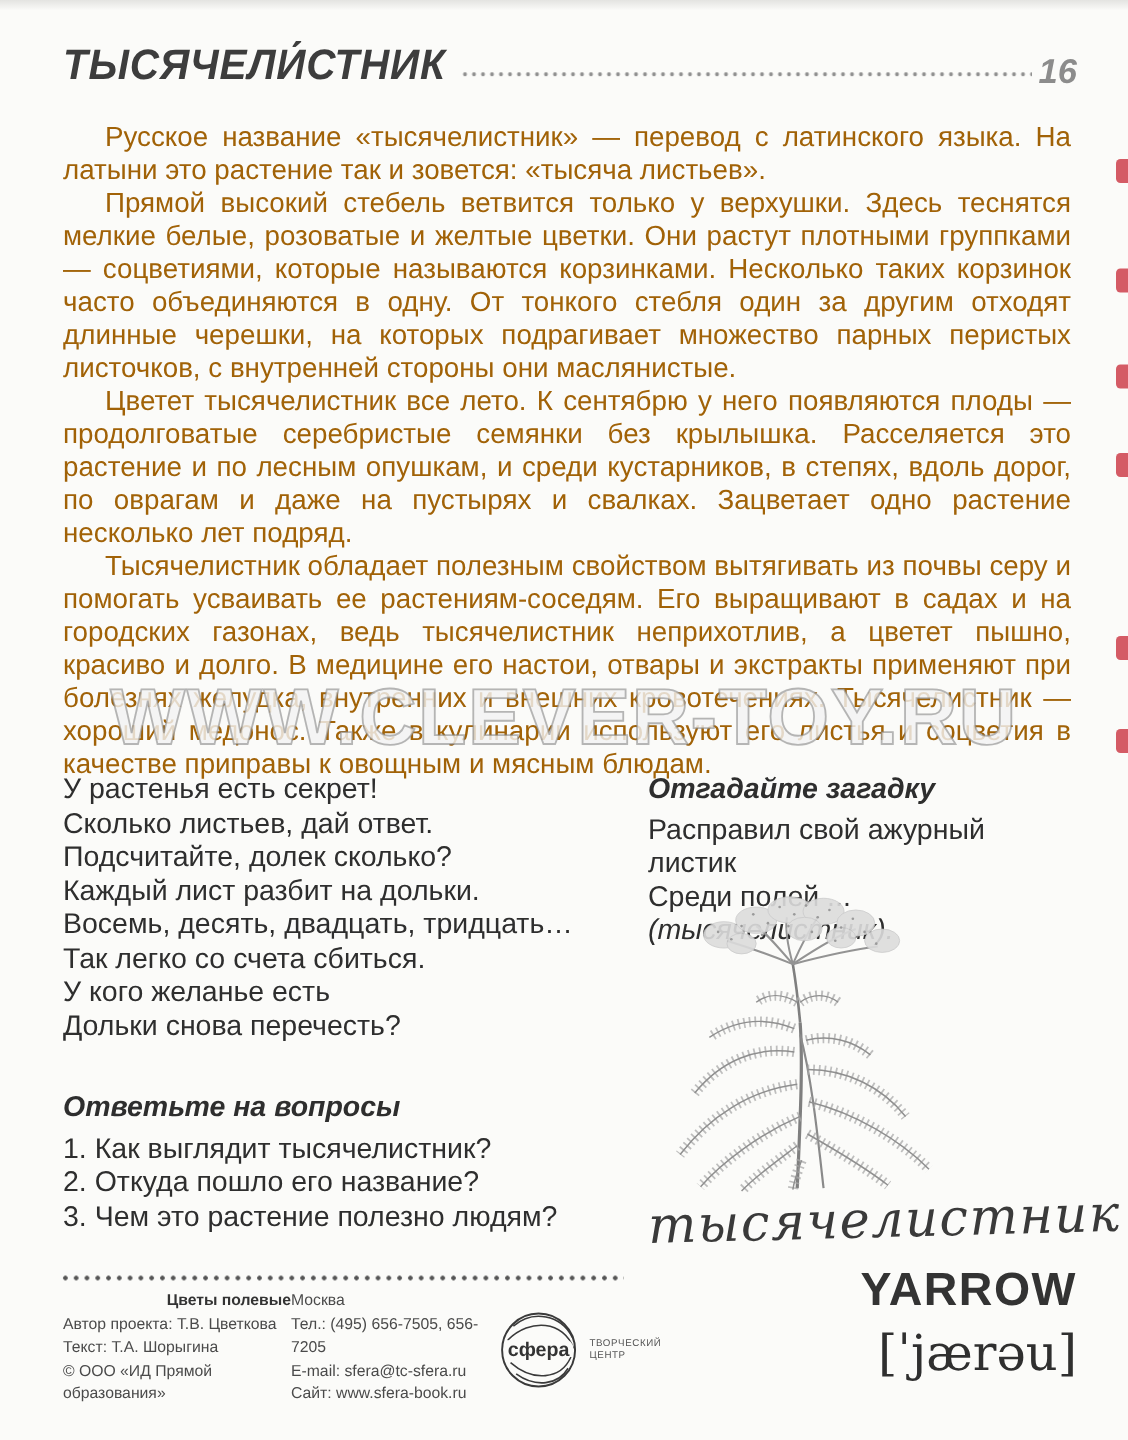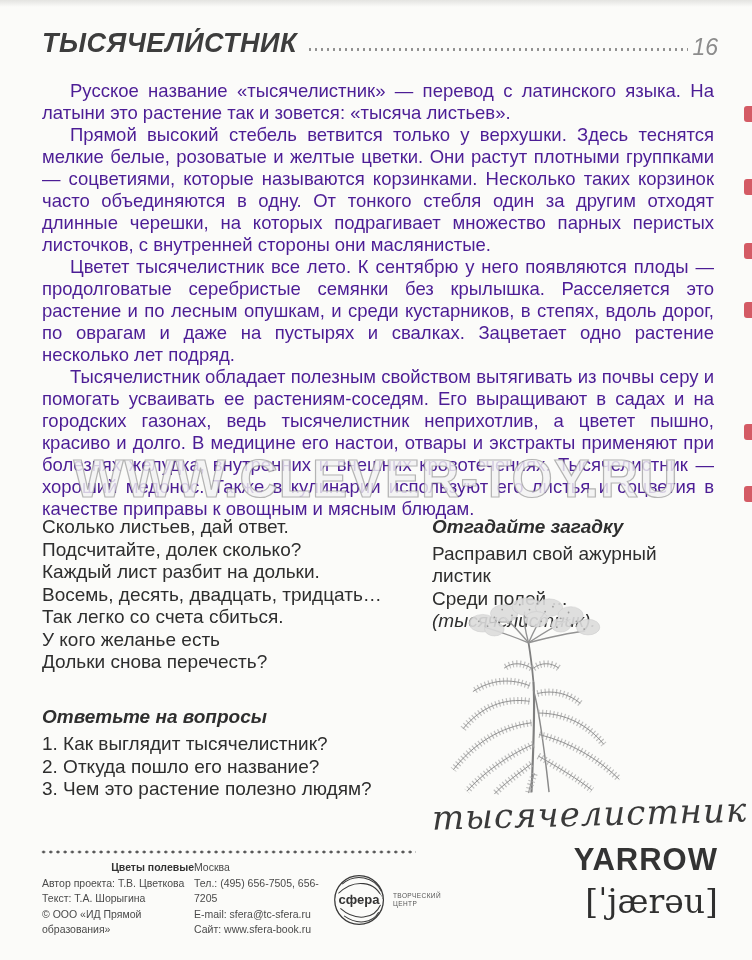--- a/index.html
+++ b/index.html
@@ -31,28 +31,28 @@
     font-size:27px;font-weight:bold;font-style:italic;
     letter-spacing:.5px;color:#3d3d3d;white-space:nowrap;
     transform:scaleY(1.05);
   }
   .leader{
     flex:1;height:9px;margin:0 4px 5px 10px;
     background-image:radial-gradient(circle, #8f8f8f 1.1px, rgba(0,0,0,0) 1.5px);
     background-size:6px 9px;background-repeat:repeat-x;background-position:0 bottom;
   }
   .page-num{
-    font-size:23px;font-weight:normal;font-style:italic;color:#8c8c8c;
+    font-size:23px;font-weight:bold;font-style:italic;color:#8c8c8c;
     margin-bottom:-2px;
   }
 
   
   .article{
     position:absolute;left:42px;top:80px;width:672px;
-    font-size:18.5px;line-height:22px;text-align:justify;color:#4c1d95;
+    font-size:18.5px;line-height:22px;text-align:justify;color:#a16207;
   }
   .article p{margin:0;text-indent:28px;}
 
   
   .watermark{
     position:absolute;left:0;right:0;top:448px;
     text-align:center;
     font-size:53px;font-weight:bold;letter-spacing:1px;
     color:rgba(255,255,255,.72);
     -webkit-text-stroke:1.2px rgba(130,130,130,.55);
@@ -147,20 +147,21 @@
     <p>Русское название «тысячелистник» — перевод с латинского языка. На латыни это растение так и зовется: «тысяча листьев».</p>
     <p>Прямой высокий стебель ветвится только у верхушки. Здесь теснятся мелкие белые, розоватые и желтые цветки. Они растут плотными группками — соцветиями, которые называются корзинками. Несколько таких корзинок часто объединяются в одну. От тонкого стебля один за другим отходят длинные черешки, на которых подрагивает множество парных перистых листочков, с внутренней стороны они маслянистые.</p>
     <p>Цветет тысячелистник все лето. К сентябрю у него появляются плоды — продолговатые серебристые семянки без крылышка. Расселяется это растение и по лесным опушкам, и среди кустарников, в степях, вдоль дорог, по оврагам и даже на пустырях и свалках. Зацветает одно растение несколько лет подряд.</p>
     <p>Тысячелистник обладает полезным свойством вытягивать из почвы серу и помогать усваивать ее растениям-соседям. Его выращивают в садах и на городских газонах, ведь тысячелистник неприхотлив, а цветет пышно, красиво и долго. В медицине его настои, отвары и экстракты применяют при болезнях желудка, внутренних и внешних кровотечениях. Тысячелистник — хороший медонос. Также в кулинарии используют его листья и соцветия в качестве приправы к овощным и мясным блюдам.</p>
   </div>
 
   <div class="watermark">WWW.CLEVER-TOY.RU</div>
 
   <div class="col-left">
     <div class="poem">
+      <div>У растенья есть секрет!</div>
       <div>Сколько листьев, дай ответ.</div>
       <div>Подсчитайте, долек сколько?</div>
       <div>Каждый лист разбит на дольки.</div>
       <div>Восемь, десять, двадцать, тридцать…</div>
       <div>Так легко со счета сбиться.</div>
       <div>У кого желанье есть</div>
       <div>Дольки снова перечесть?</div>
     </div>
     <div class="questions">
       <div class="sec-heading">Ответьте на вопросы</div>

